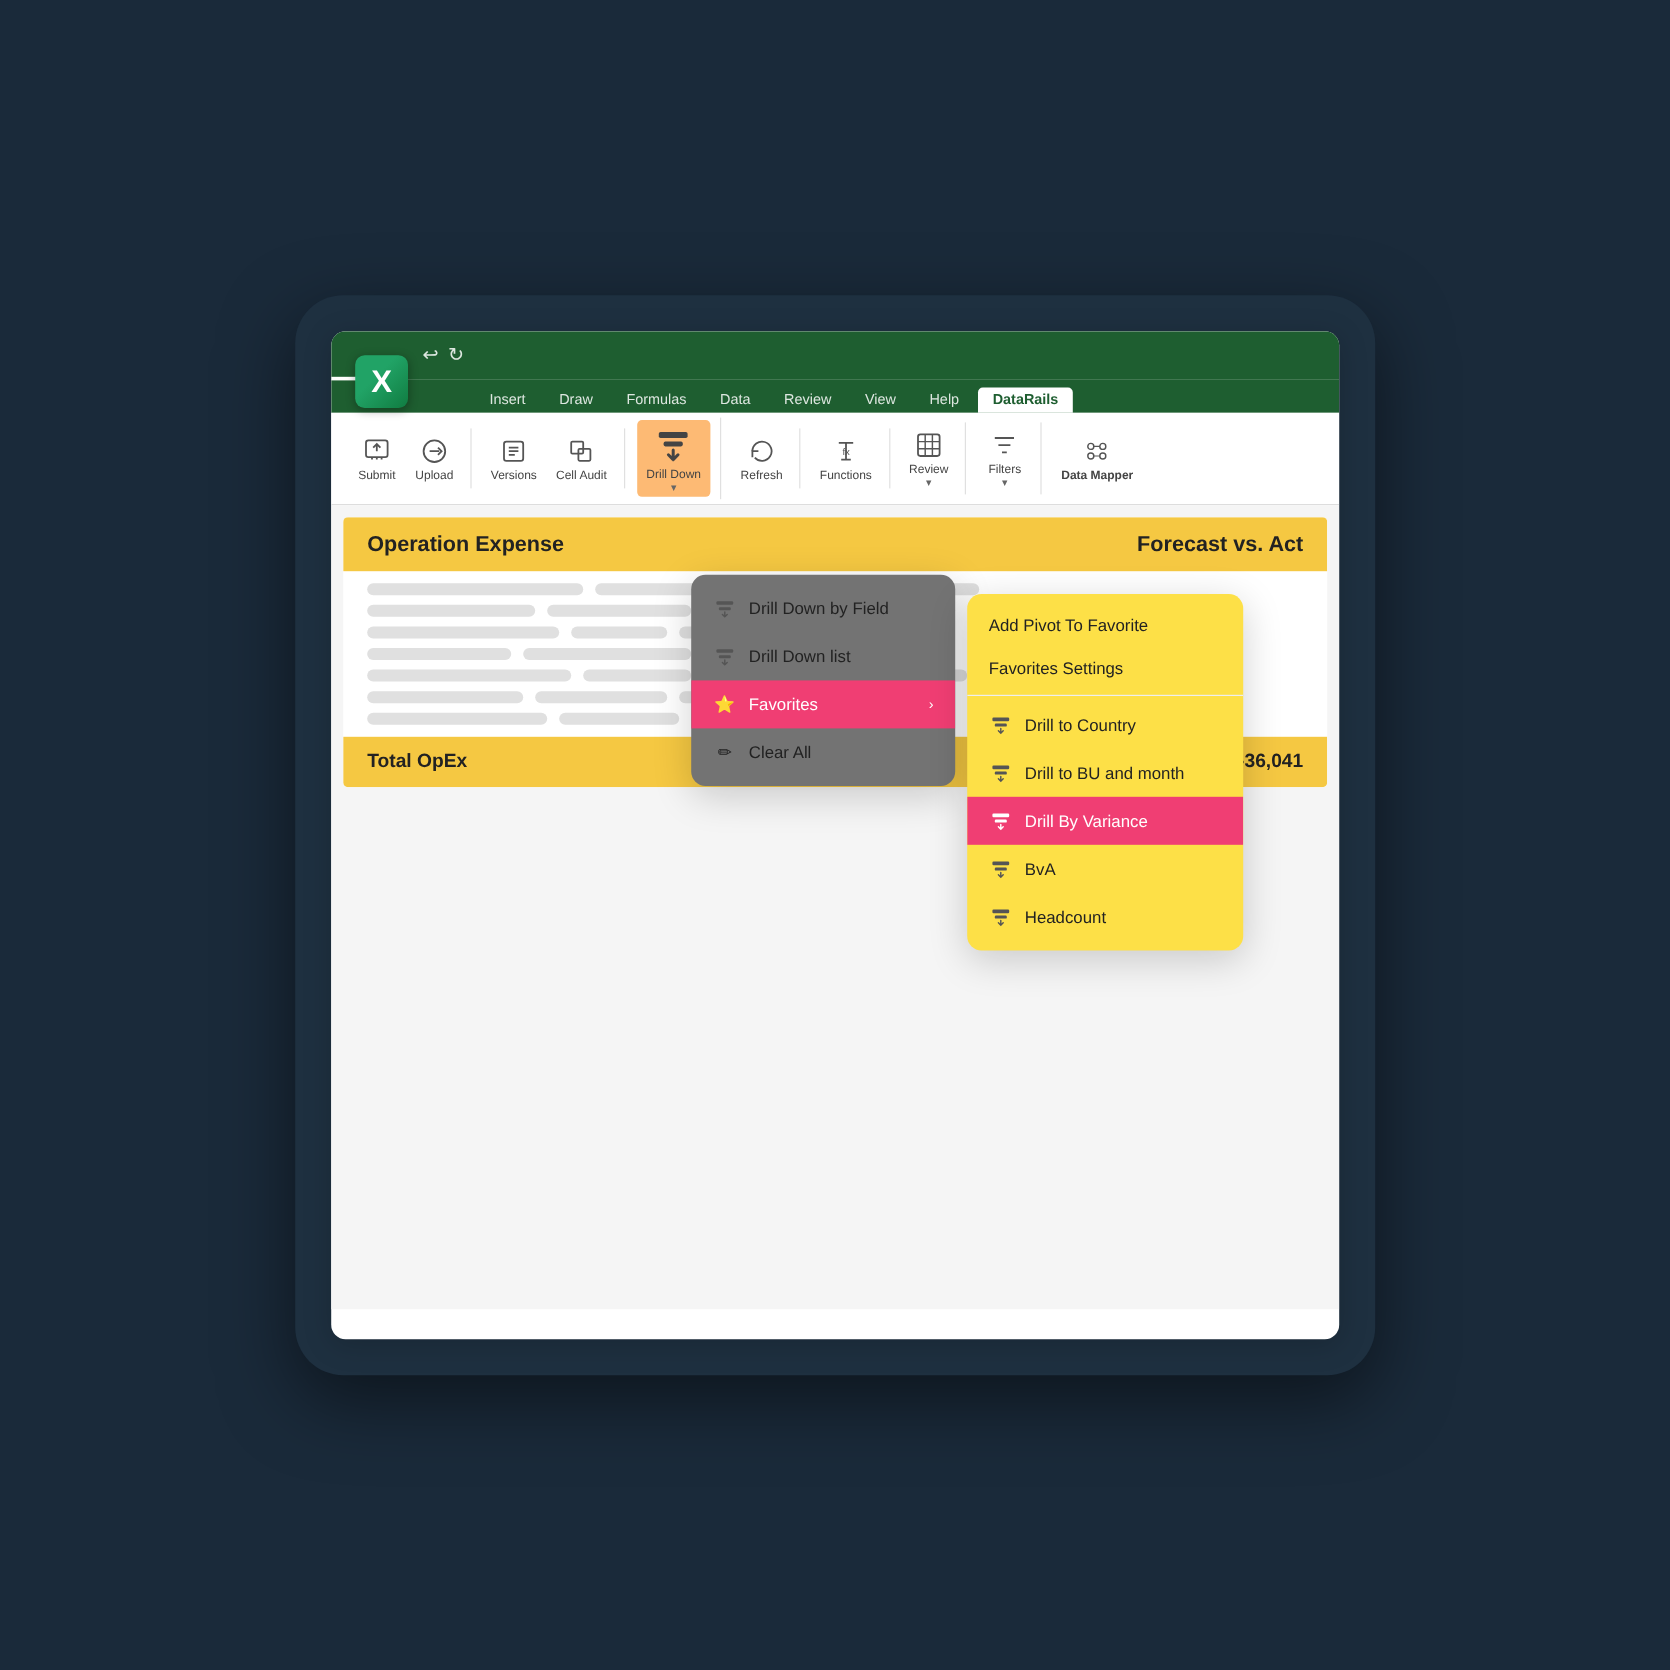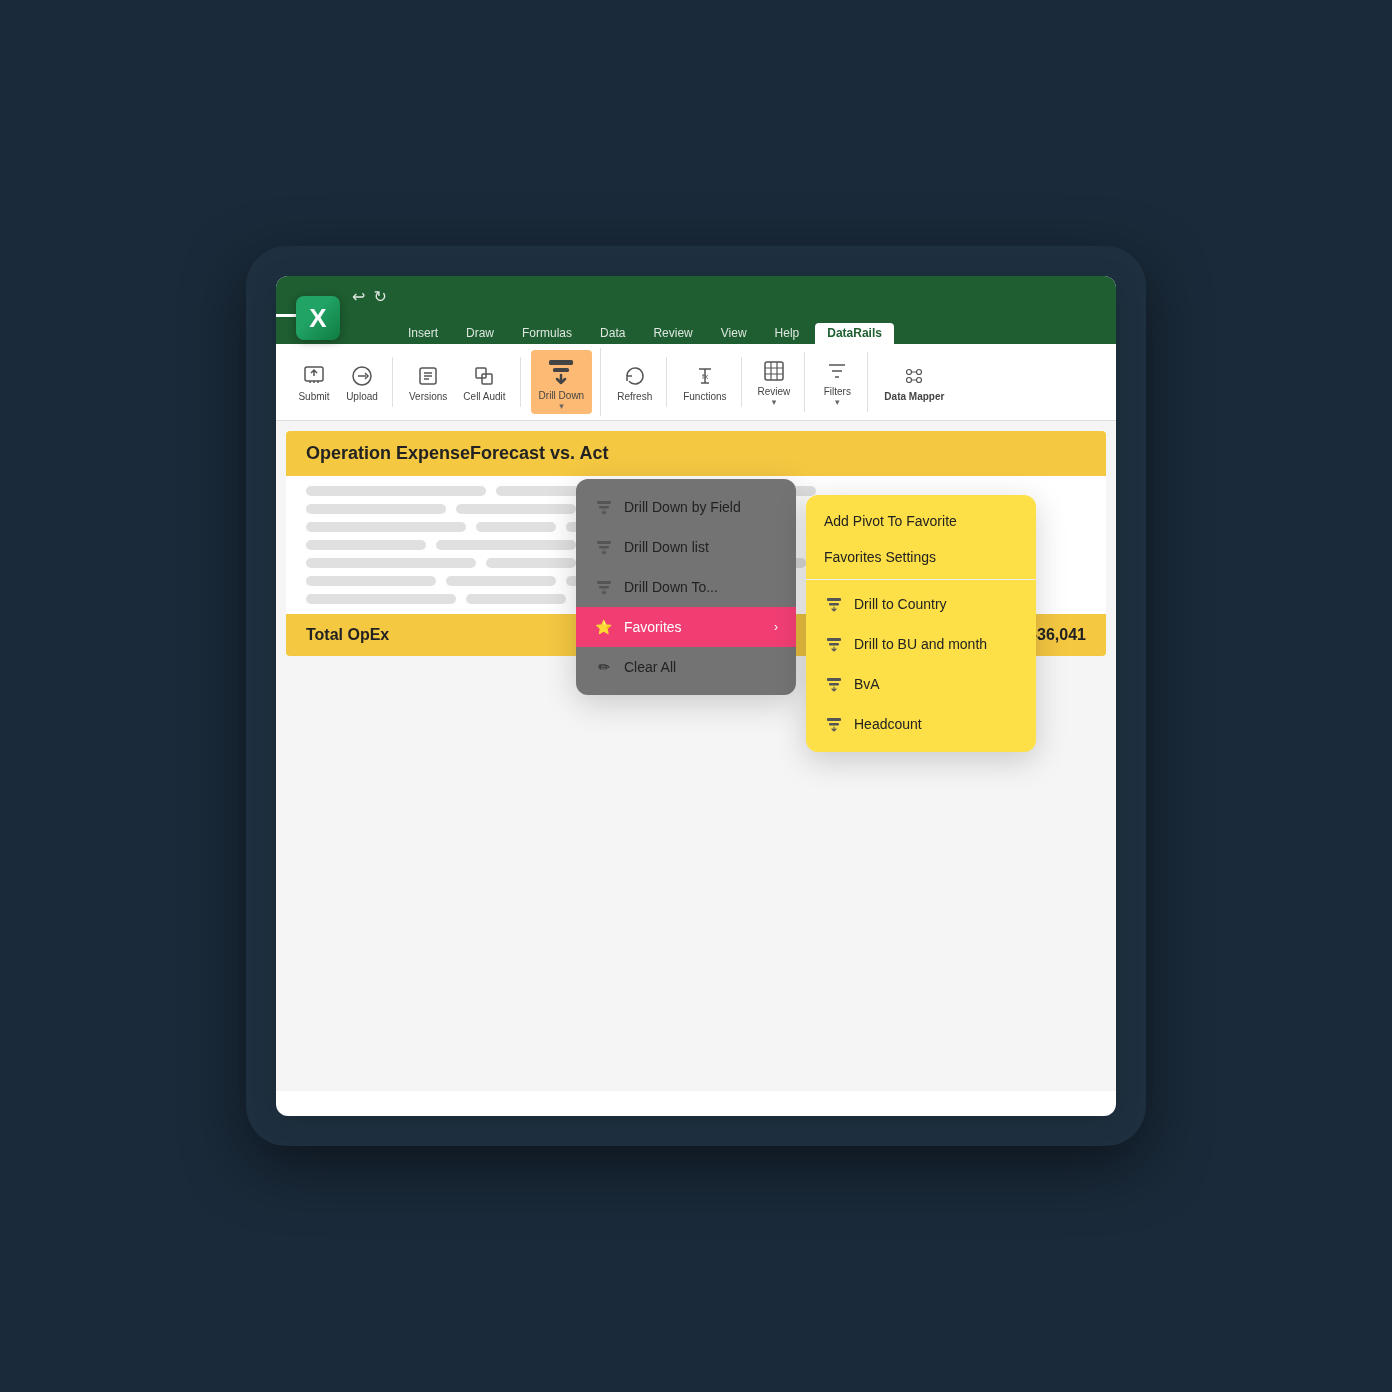--- a/index.html
+++ b/index.html
@@ -161,21 +161,21 @@
       overflow: hidden;
     }
     .sheet-header-row {
       background: #f5c842;
       padding: 12px 20px;
       font-size: 18px;
       font-weight: 700;
       color: #222;
       display: flex;
       align-items: center;
-      justify-content: flex-start;
+      justify-content: space-between;
     }
     .sheet-data-rows {
       padding: 6px 0;
     }
     .sheet-row {
       display: flex;
       align-items: center;
       padding: 4px 20px;
       gap: 10px;
     }
@@ -506,30 +506,20 @@
         <div class="dd-item">
           <span class="dd-icon">
             <svg width="16" height="16" viewBox="0 0 16 16" fill="none">
                 <rect x="1" y="2" width="14" height="3" rx="1" fill="#555"></rect>
                 <rect x="3" y="7" width="10" height="2.5" rx="1" fill="#555"></rect>
                 <path d="M8 11v4M6 13l2 2 2-2" stroke="#555" stroke-width="1.2" stroke-linecap="round"></path>
               </svg>
           </span>
           <span>Drill Down list</span>
         </div>
-        <div class="dd-item">
-          <span class="dd-icon">
-            <svg width="16" height="16" viewBox="0 0 16 16" fill="none">
-                <rect x="1" y="2" width="14" height="3" rx="1" fill="#555"></rect>
-                <rect x="3" y="7" width="10" height="2.5" rx="1" fill="#555"></rect>
-                <path d="M8 11v4M6 13l2 2 2-2" stroke="#555" stroke-width="1.2" stroke-linecap="round"></path>
-              </svg>
-          </span>
-          <span>Drill Down To...</span>
-        </div>
         <div class="dd-item active">
           <span class="dd-icon" style="color:#fff;">⭐</span>
           <span>Favorites</span>
           <span class="dd-chevron">›</span>
         </div>
         <div class="dd-item">
           <span class="dd-icon">✏</span>
           <span>Clear All</span>
         </div>
       </div>
@@ -555,20 +545,30 @@
         <div class="fav-item">
           <span class="fav-icon">
             <svg width="16" height="16" viewBox="0 0 16 16" fill="none">
                 <rect x="1" y="2" width="14" height="3" rx="1" fill="#555"></rect>
                 <rect x="3" y="7" width="10" height="2.5" rx="1" fill="#555"></rect>
                 <path d="M8 11v4M6 13l2 2 2-2" stroke="#555" stroke-width="1.2" stroke-linecap="round"></path>
               </svg>
           </span>
           <span>Drill to BU and month</span>
         </div>
+        <div class="fav-item highlighted">
+          <span class="fav-icon" style="color:#fff;">
+            <svg width="16" height="16" viewBox="0 0 16 16" fill="none">
+                <rect x="1" y="2" width="14" height="3" rx="1" fill="#fff"></rect>
+                <rect x="3" y="7" width="10" height="2.5" rx="1" fill="#fff"></rect>
+                <path d="M8 11v4M6 13l2 2 2-2" stroke="#fff" stroke-width="1.2" stroke-linecap="round"></path>
+              </svg>
+          </span>
+          <span>Drill By Variance</span>
+        </div>
         <div class="fav-item">
           <span class="fav-icon">
             <svg width="16" height="16" viewBox="0 0 16 16" fill="none">
                 <rect x="1" y="2" width="14" height="3" rx="1" fill="#555"></rect>
                 <rect x="3" y="7" width="10" height="2.5" rx="1" fill="#555"></rect>
                 <path d="M8 11v4M6 13l2 2 2-2" stroke="#555" stroke-width="1.2" stroke-linecap="round"></path>
               </svg>
           </span>
           <span>BvA</span>
         </div>

